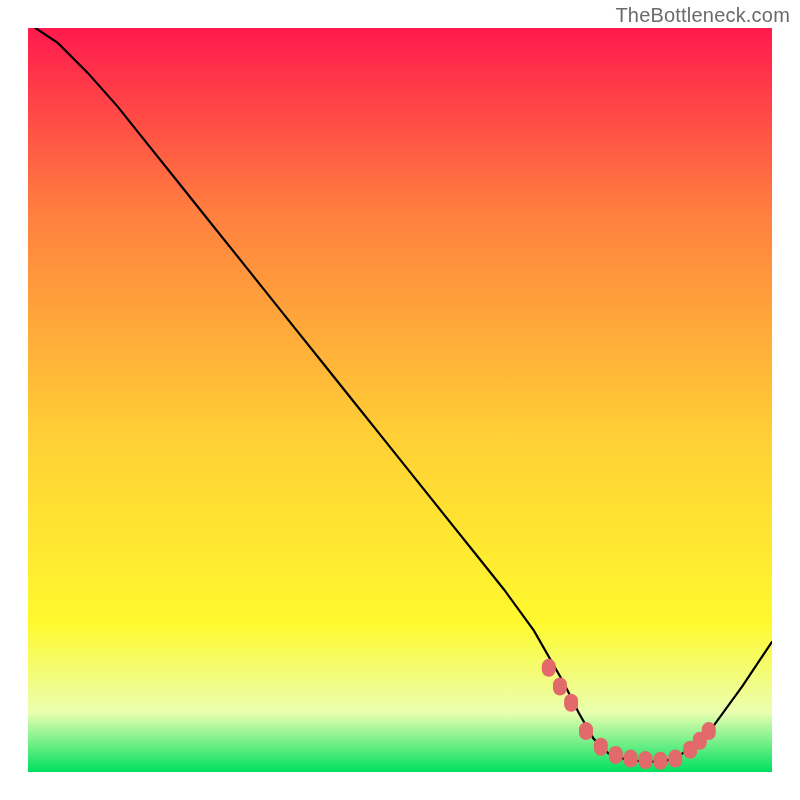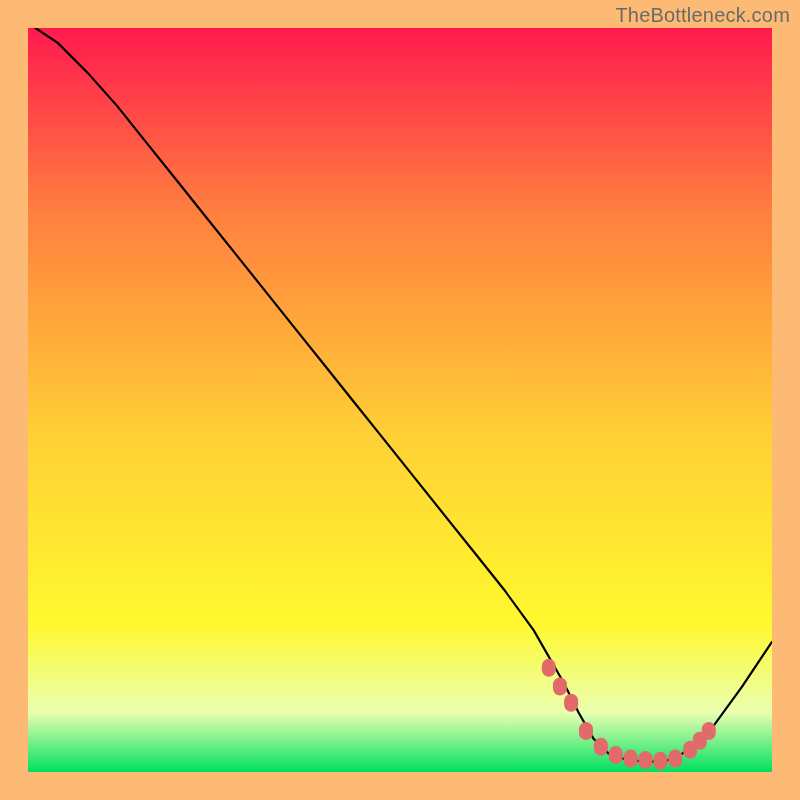--- a/index.html
+++ b/index.html
@@ -8,21 +8,21 @@
     width: 800px;
     height: 800px;
     overflow: hidden;
     background: #000;
     font-family: Arial, Helvetica, sans-serif;
   }
   .frame {
     position: relative;
     width: 800px;
     height: 800px;
-    background: #fdba74;
+    background: #ffffff;
   }
   .watermark {
     position: absolute;
     top: 4px;
     right: 10px;
     color: #6a6a6a;
     font-size: 20px;
     font-weight: 500;
     letter-spacing: 0.2px;
     z-index: 10;

